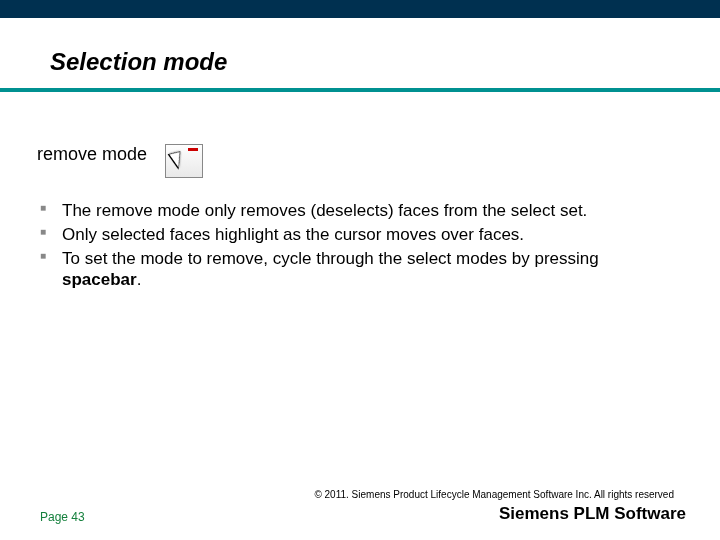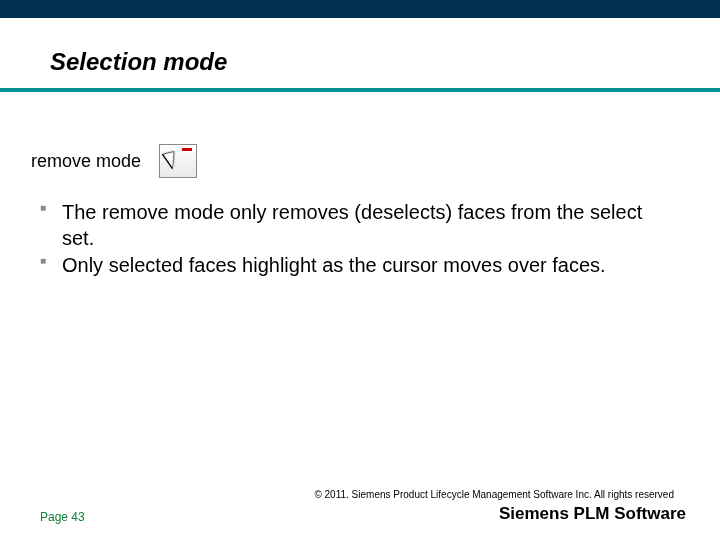--- a/index.html
+++ b/index.html
@@ -8,39 +8,39 @@
 
   .top-bar { position: absolute; top: 0; left: 0; width: 720px; height: 18px; background: #003050; }
 
   .title-band { position: absolute; top: 18px; left: 16px; width: 720px; height: 70px; }
   .title-band .slide-title { position: absolute; left: 34px; top: 30px; font-size: 24px; font-weight: bold; font-style: italic; color: #000; }
 
   .siemens-logo { position: absolute; right: 34px; top: 30px; font-size: 22px; font-weight: 900; letter-spacing: 1px; color: #009191; font-family: Arial, Helvetica, sans-serif; }
 
   .green-rule { position: absolute; top: 88px; left: 0; width: 720px; height: 4px; background: #009191; }
 
-  .subhead-row { position: absolute; top: 144px; left: 31px; display: flex; align-items: center; gap: 18px; }
+  .subhead-row { position: absolute; top: 144px; left: 37px; display: flex; align-items: flex-start; gap: 18px; }
   .subhead-row .subhead { font-size: 18px; color: #000; }
 
   .icon-box { width: 38px; height: 34px; border: 1px solid #888; background: linear-gradient(#fefefe, #e9e9e9); position: relative; }
   .cursor-arrow {
     position: absolute; left: 7px; top: 5px; width: 0; height: 0;
     border-left: 10px solid #fff; border-top: 4px solid transparent; border-bottom: 12px solid transparent;
     transform: rotate(-35deg);
     filter: drop-shadow(0 0 1px #000);
   }
   .cursor-arrow-outline {
     position: absolute; left: 6px; top: 4px; width: 0; height: 0;
     border-left: 12px solid #000; border-top: 5px solid transparent; border-bottom: 14px solid transparent;
     transform: rotate(-35deg);
   }
   .minus-sign { position: absolute; right: 4px; top: 3px; width: 10px; height: 3px; background: #c00; }
 
   .bullets { position: absolute; top: 200px; left: 40px; width: 640px; }
-  .bullets li { list-style: none; position: relative; padding-left: 22px; font-size: 20px; line-height: 1.28; color: #000; margin-bottom: 2px; }
+  .bullets li { list-style: none; position: relative; padding-left: 22px; font-size: 17px; line-height: 1.28; color: #000; margin-bottom: 2px; }
   .bullets li::before { content: "■"; position: absolute; left: 0; top: 2px; font-size: 10px; color: #888; }
   .bullets strong { font-weight: bold; }
 
   .footer { position: absolute; bottom: 14px; left: 0; width: 720px; }
   .copyright { position: absolute; right: 46px; bottom: 26px; font-size: 10px; color: #000; text-align: right; }
   .page-num { position: absolute; left: 40px; bottom: 2px; font-size: 12px; color: #15803d; margin-top: 19px; }
   .plm-brand { position: absolute; right: 34px; bottom: 2px; font-size: 17px; color: #000; font-weight: bold; }
 </style>
 </head>
 <body>
@@ -60,20 +60,23 @@
     <div class="icon-box">
       <div class="cursor-arrow-outline"></div>
       <div class="cursor-arrow"></div>
       <div class="minus-sign"></div>
     </div>
   </div>
 
   <ul class="bullets">
     <li>The remove mode only removes (deselects) faces from the select set.</li>
     <li>Only selected faces highlight as the cursor moves over faces.</li>
+    <li>
+      <span>To set the mode to remove, cycle through the select modes by pressing </span><strong>spacebar</strong><span>.</span>
+    </li>
   </ul>
 
   <div class="footer">
     <div class="copyright">© 2011. Siemens Product Lifecycle Management Software Inc. All rights reserved</div>
     <div class="page-num">Page 43</div>
     <div class="plm-brand">Siemens PLM Software</div>
   </div>
 
 </div>
 

